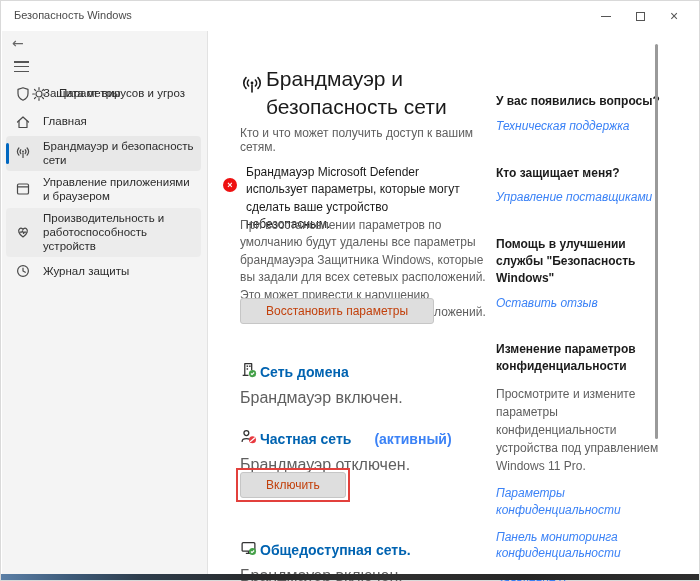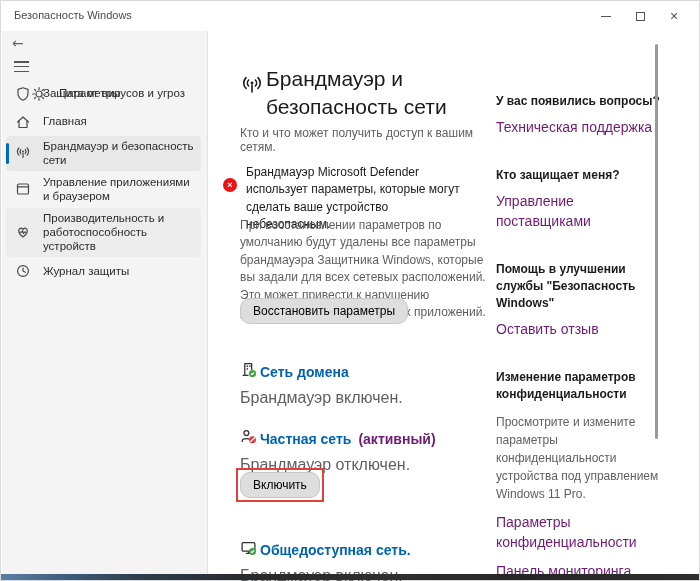--- a/index.html
+++ b/index.html
@@ -49,39 +49,39 @@
 
   .warn { position:absolute; left:15px; top:133px; width:250px; display:flex; gap:9px; }
   .warn-icon { flex:0 0 14px; width:14px; height:14px; margin-top:14px; border-radius:50%;
                background:#e11; color:#fff; font-size:9px; font-weight:bold;
                display:flex; align-items:center; justify-content:center; line-height:1; }
   .warn-text { font-size:12px; line-height:1.45; color:#1b1b1b; }
 
   .restore-info { position:absolute; left:32px; top:186px; width:252px;
                   font-size:12px; line-height:1.45; color:#5f5f5f; }
   .btn { display:inline-block; background:#dedede; border:1px solid #c6c6c6;
-         border-radius:10px; font-size:12px; color:#000000; padding:5px 12px; cursor:default; }
+         border-radius:3px; font-size:12px; color:#c2410c; padding:5px 25px; cursor:default; }
   .restore-btn { position:absolute; left:32px; top:267px; }
 
   .net { position:absolute; left:32px; }
   .net-head { display:flex; align-items:center; gap:3px; }
   .net-link { font-size:14px; font-weight:600; color:#0063b1; cursor:pointer; }
-  .net-active { font-size:14px; font-weight:700; color:#701a75; margin-left:4px; }
+  .net-active { font-size:14px; font-weight:700; color:#3b82f6; margin-left:20px; }
   .net-status { margin-top:7px; font-size:16px; color:#5f5f5f; }
   .net-domain { top:330px; }
   .net-private { top:397px; }
   .net-public { top:508px; }
   .annotation { position:absolute; left:-4px; top:40px; border:2px solid #e2403c;
                 padding:2px; display:inline-block; }
 
   
   .help { position:absolute; left:288px; top:62px; width:172px; }
   .help h4 { font-size:12px; font-weight:600; color:#1b1b1b; line-height:1.4; }
-  .help a { display:block; font-size:14px; color:#701a75; line-height:1.4;
-            text-decoration:none; cursor:pointer; }
+  .help a { display:block; font-size:12px; color:#3b82f6; line-height:1.4;
+            text-decoration:none; cursor:pointer;font-style:italic; }
   .help .hbody { font-size:12px; color:#5f5f5f; line-height:1.5; }
   .gap-s { margin-top:8px; } .gap-m { margin-top:10px; } .sec { margin-top:30px; }
 
   .scroll-thumb { position:absolute; right:41px; top:13px; width:3px; height:395px;
                   background:#9a9a9a; border-radius:2px; }
 
   
   .bottom-strip { position:absolute; left:0; right:0; bottom:0; height:6px;
       background:linear-gradient(90deg,#5b7fa6 0%,#3d5a78 10%,#2e3d4c 20%,
                  #282828 38%,#303030 55%,#262626 75%,#2e2e2e 100%); }

